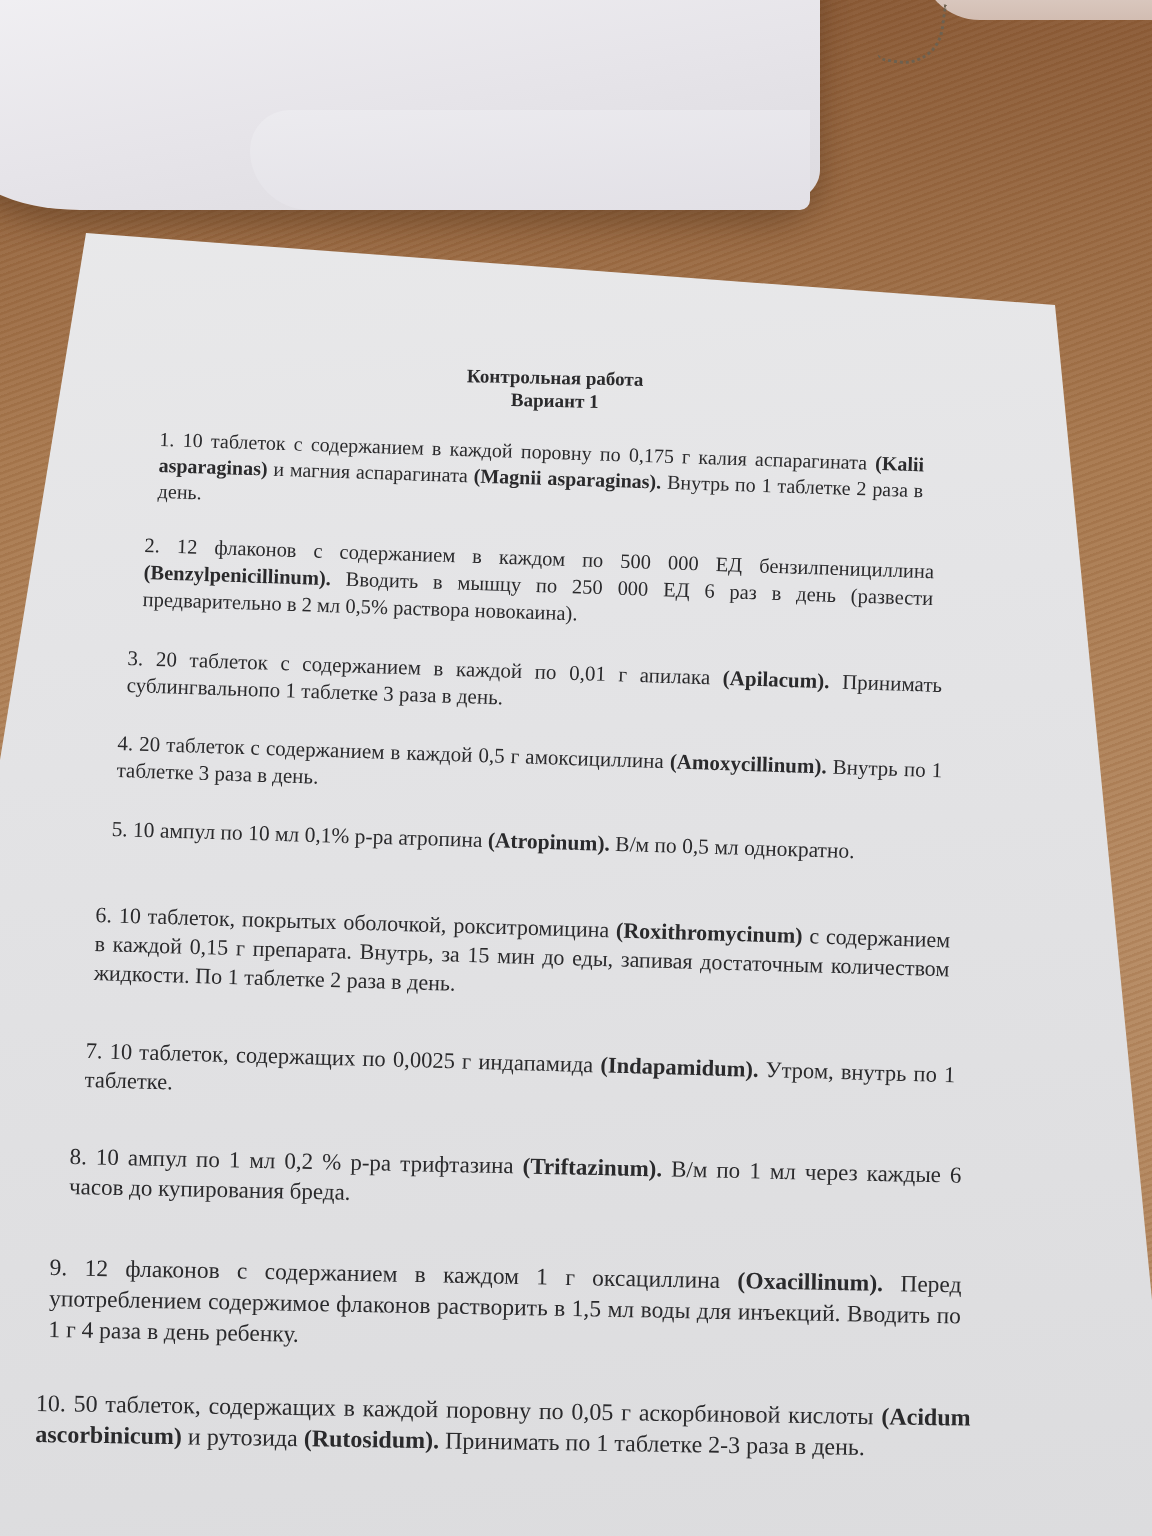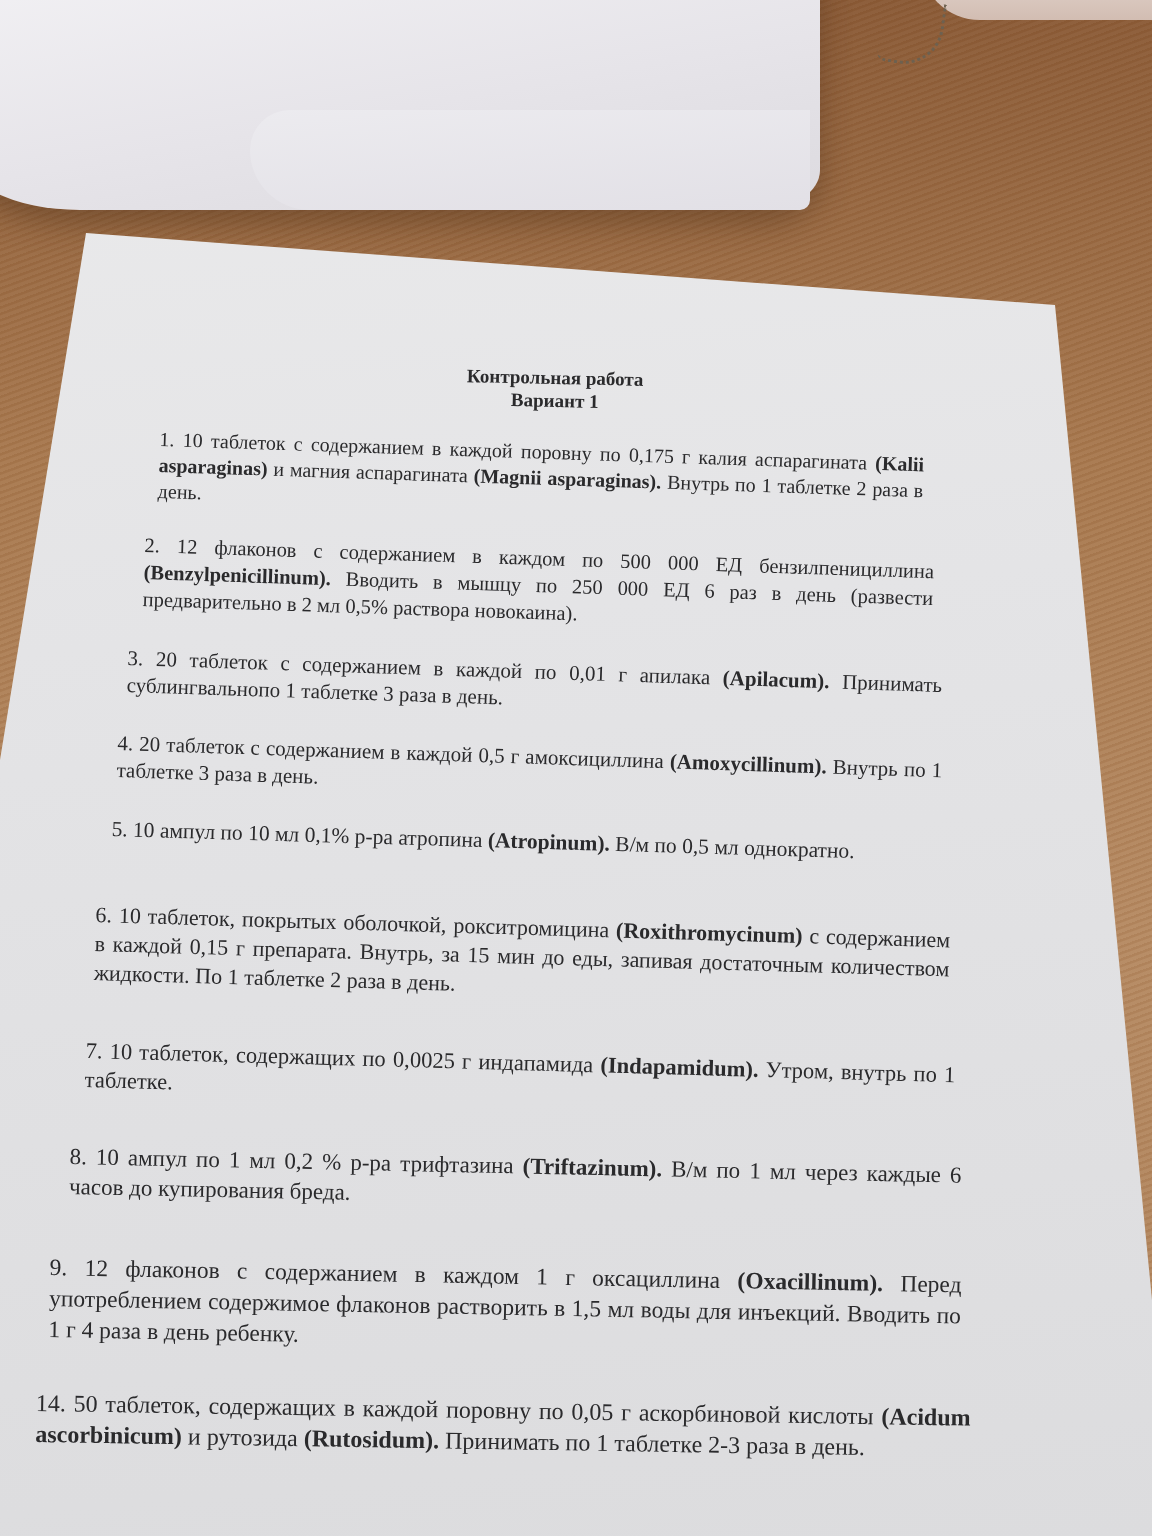--- a/index.html
+++ b/index.html
@@ -89,16 +89,16 @@
       <div class="item" style="left: 86px; top: 1036px; width: 870px; font-size: 22.5px; line-height: 29px; transform: rotate(1.6deg);">
         <p><span>7. </span><span>10 таблеток, содержащих по 0,0025 г индапамида </span><b>(Indapamidum).</b><span> Утром, внутрь по 1 таблетке.</span></p>
       </div>
       <div class="item" style="left: 70px; top: 1142px; width: 892px; font-size: 23px; line-height: 30px; transform: rotate(1.2deg);">
         <p><span>8. </span><span>10 ампул по 1 мл 0,2 % р-ра трифтазина </span><b>(Triftazinum).</b><span> В/м по 1 мл через каждые 6 часов до купирования бреда.</span></p>
       </div>
       <div class="item" style="left: 50px; top: 1252px; width: 912px; font-size: 23.5px; line-height: 31px; transform: rotate(1.1deg);">
         <p><span>9. </span><span>12 флаконов с содержанием в каждом 1 г оксациллина </span><b>(Oxacillinum).</b><span> Перед употреблением содержимое флаконов растворить в 1,5 мл воды для инъекций. Вводить по 1 г 4 раза в день ребенку.</span></p>
       </div>
       <div class="item" style="left: 36px; top: 1388px; width: 935px; font-size: 24px; line-height: 31px; transform: rotate(0.9deg);">
-        <p><span>14. </span><span>50 таблеток, содержащих в каждой поровну по 0,05 г аскорбиновой кислоты </span><b>(Acidum ascorbinicum)</b><span> и рутозида </span><b>(Rutosidum).</b><span> Принимать по 1 таблетке 2-3 раза в день.</span></p>
+        <p><span>10. </span><span>50 таблеток, содержащих в каждой поровну по 0,05 г аскорбиновой кислоты </span><b>(Acidum ascorbinicum)</b><span> и рутозида </span><b>(Rutosidum).</b><span> Принимать по 1 таблетке 2-3 раза в день.</span></p>
       </div>
     </div>
 </div>
 
 </body></html>

